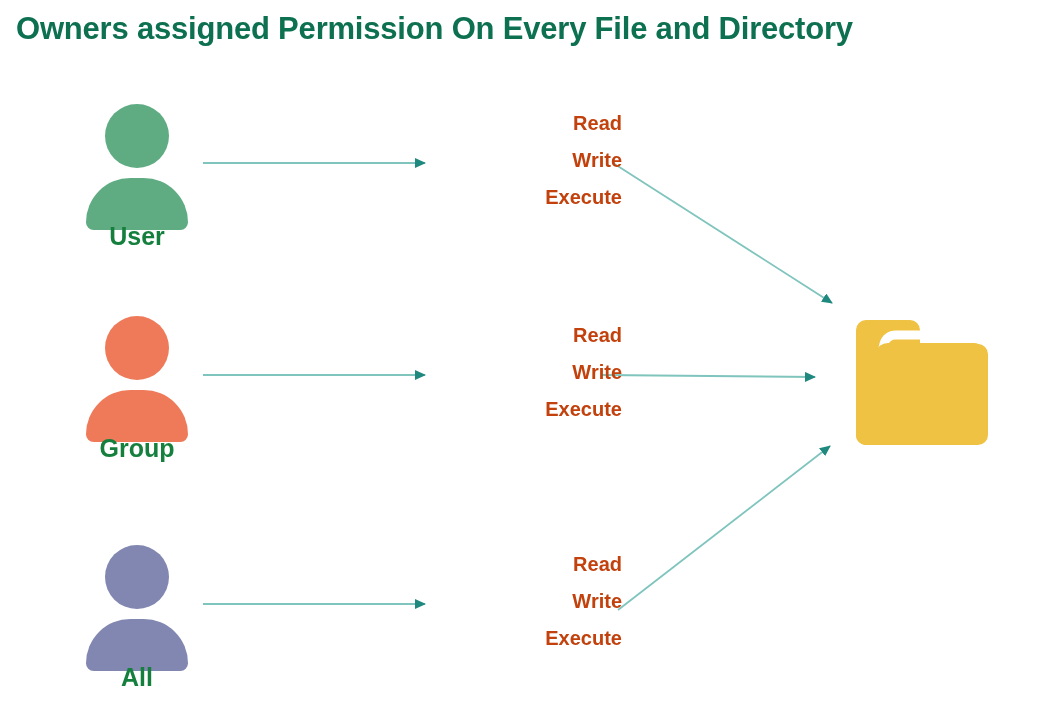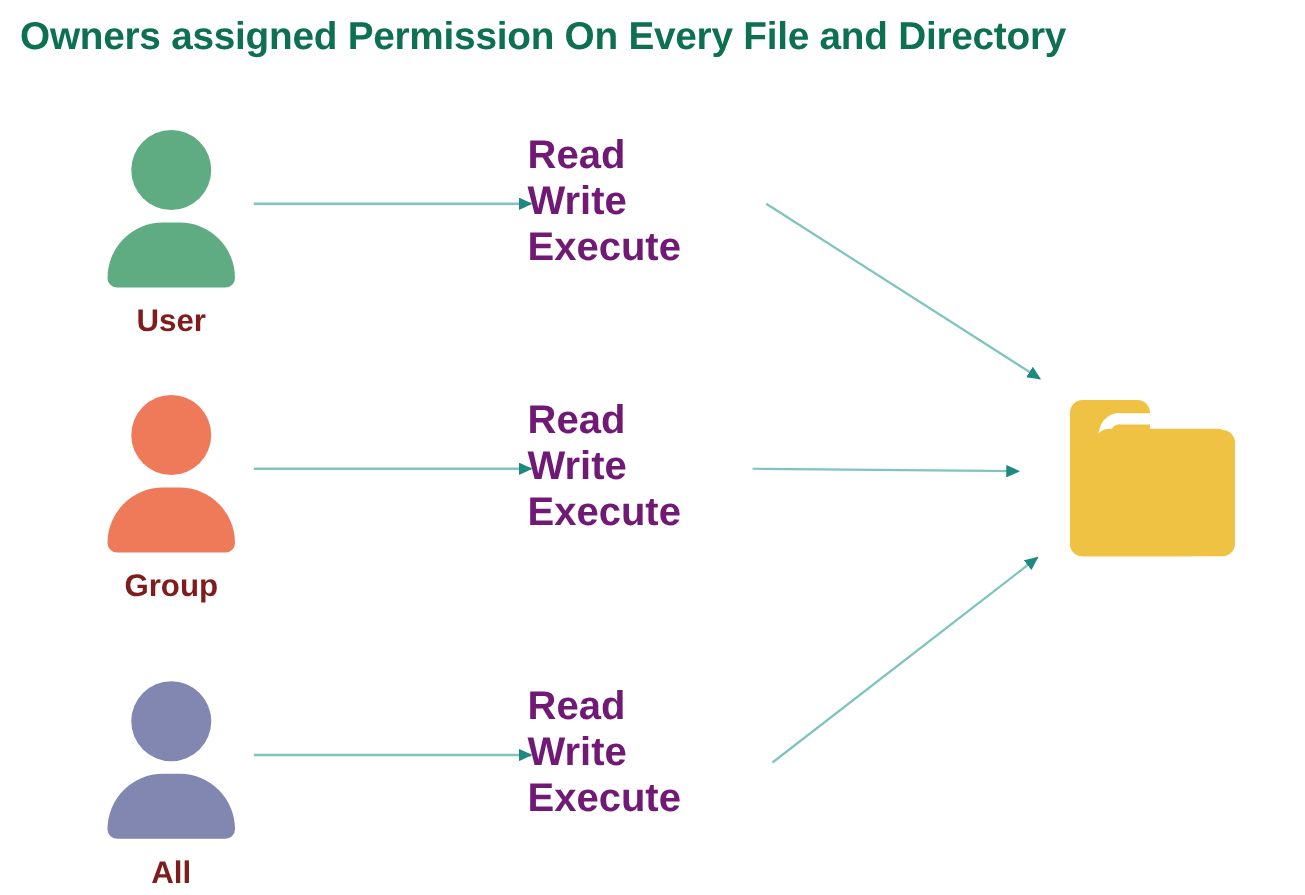--- a/index.html
+++ b/index.html
@@ -78,33 +78,32 @@
     border-radius: 52px 52px 9px 9px;
   }
   .person-label {
     position: absolute;
     top: 116px;
     left: 0;
     width: 150px;
     text-align: center;
     font-size: 25px;
     font-weight: bold;
-    color: #7f1d1d;
+    color: #15803d;
     line-height: 32px;
-    margin-top: 21px;
   }
 
   
   .perm-block {
     position: absolute;
     width: 200px;
-    text-align: left;
-    font-size: 32px;
+    text-align: right;
+    font-size: 20px;
     font-weight: bold;
-    color: #701a75;
+    color: #c2410c;
     line-height: 37px;
   }
   .perm-line { display: block; }
 </style>
 </head>
 <body>
 
 <div id="diagram-canvas">
 
   <div class="title">Owners assigned Permission On Every File and Directory</div>

